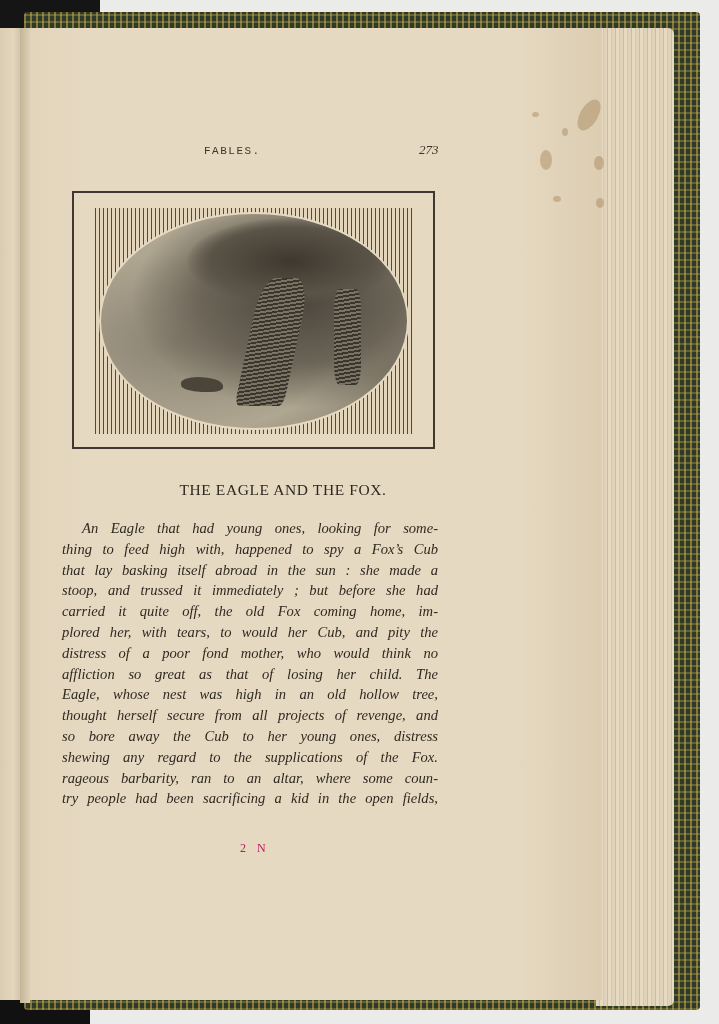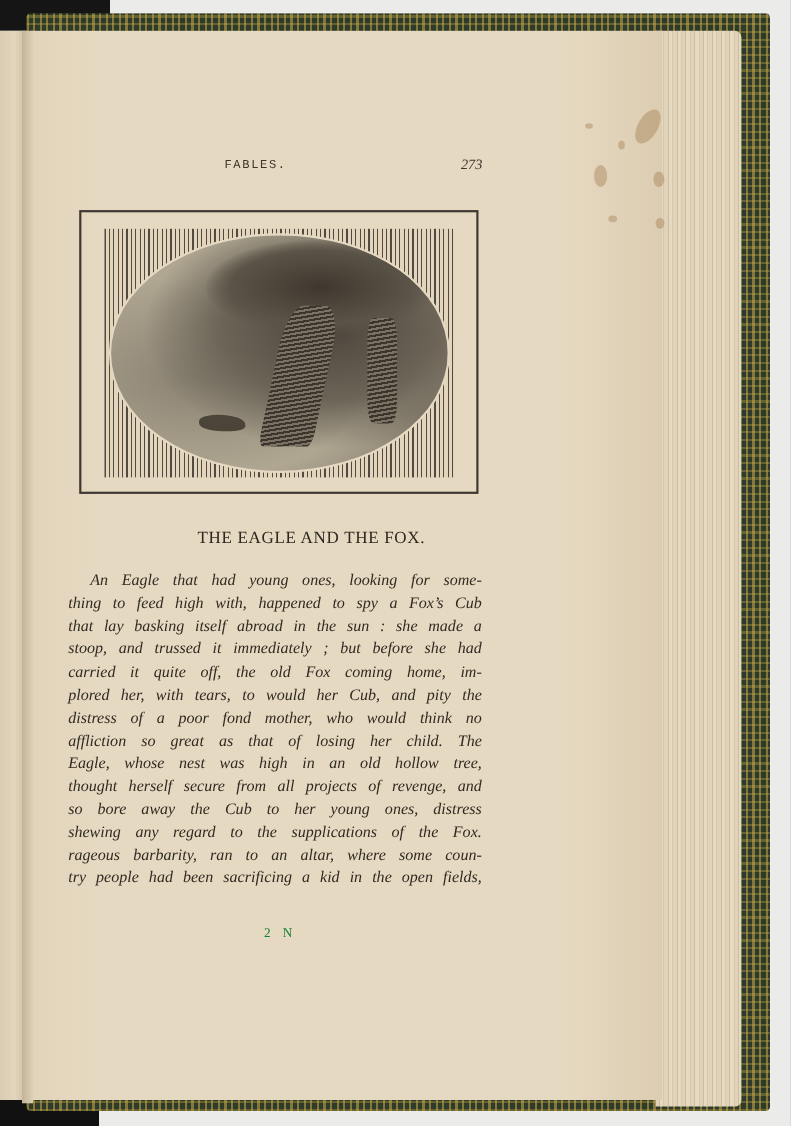--- a/index.html
+++ b/index.html
@@ -88,21 +88,21 @@
     }
     .body-text {
       position:absolute; left:62px; top:518px; width:376px;
       font-size:14.6px; line-height:20.8px; color:#2f2921;
     }
     .line { display:block; white-space:nowrap; text-align:justify; text-align-last:justify;font-style:italic; }
     .line.indent { padding-left:20px; }
     .line.last { text-align-last:justify; }
     .signature {
       position:absolute; left:240px; top:841px;
-      font-size:12px; letter-spacing:4px; color:#15803d;text-align:right;
+      font-size:12px; letter-spacing:4px; color:#be185d;text-align:right;
     }
   </style>
 </head>
 <body>
 
 <div class="backdrop-top"></div>
 <div class="backdrop-bottom"></div>
 
 <div class="cover"></div>
 <div class="page-stack"></div>

